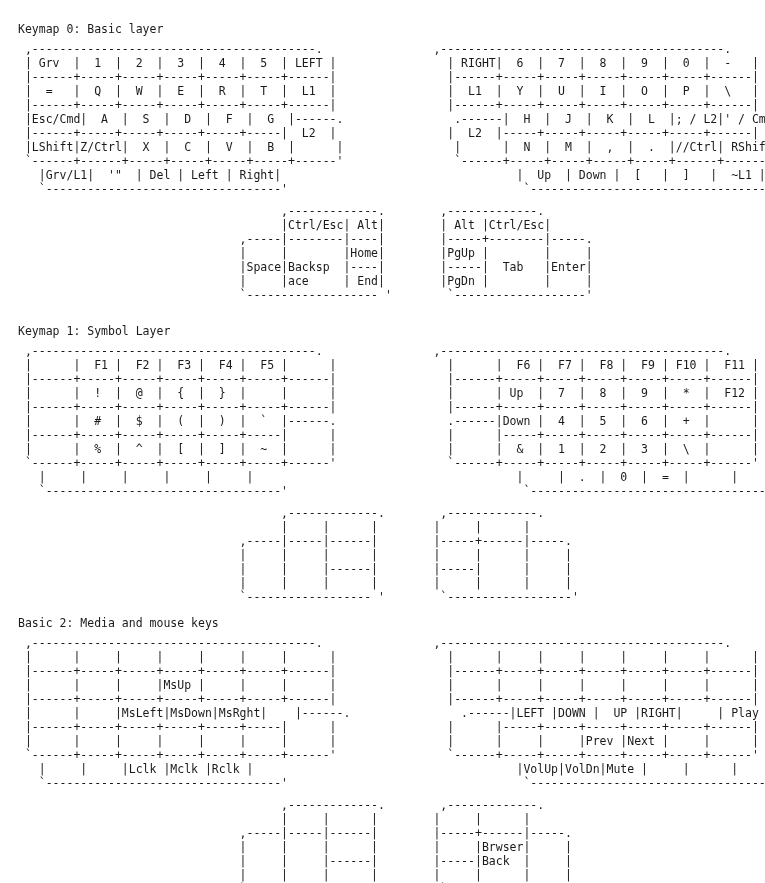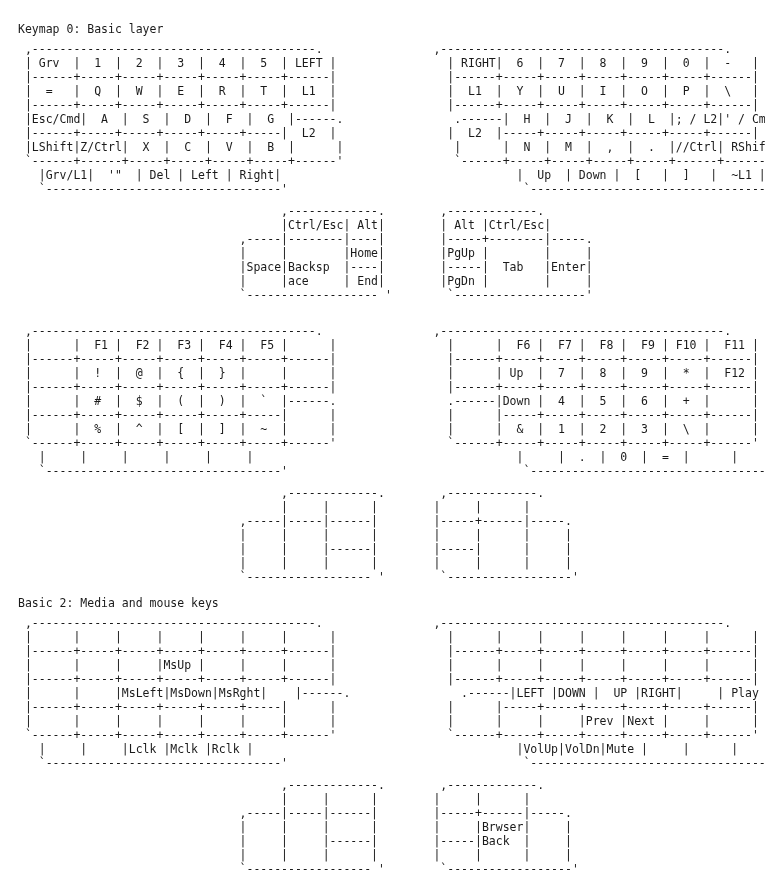--- a/index.html
+++ b/index.html
@@ -74,20 +74,21 @@
                                 ,-----|--------|----|        |-----+--------|-----.
                                 |     |        |Home|        |PgUp |        |     |
                                 |Space|Backsp  |----|        |-----|  Tab   |Enter|
                                 |     |ace     | End|        |PgDn |        |     |
                                 `------------------- '        `-------------------'</pre>
   </div>
 
   <div class="spacer-22"></div>
 
   <div class="section">
+    <div class="section-title">Keymap 1: Symbol Layer</div>
     <pre class="art"> ,-----------------------------------------.                ,-----------------------------------------.
  |      |  F1 |  F2 |  F3 |  F4 |  F5 |      |                |      |  F6 |  F7 |  F8 |  F9 | F10 |  F11 |
  |------+-----+-----+-----+-----+-----+------|                |------+-----+-----+-----+-----+-----+------|
  |      |  !  |  @  |  {  |  }  |     |      |                |      | Up  |  7  |  8  |  9  |  *  |  F12 |
  |------+-----+-----+-----+-----+-----+------|                |------+-----+-----+-----+-----+-----+------|
  |      |  #  |  $  |  (  |  )  |  `  |------.                .------|Down |  4  |  5  |  6  |  +  |      |
  |------+-----+-----+-----+-----+-----|      |                |      |-----+-----+-----+-----+-----+------|
  |      |  %  |  ^  |  [  |  ]  |  ~  |      |                |      |  &amp;  |  1  |  2  |  3  |  \  |      |
  `------+-----+-----+-----+-----+-----+------'                `------+-----+-----+-----+-----+-----+------'
    |     |     |     |     |     |                                      |     |  .  |  0  |  =  |      |

